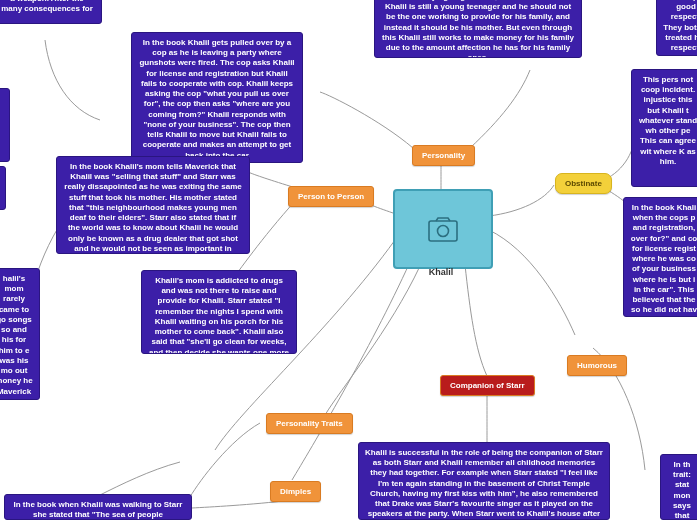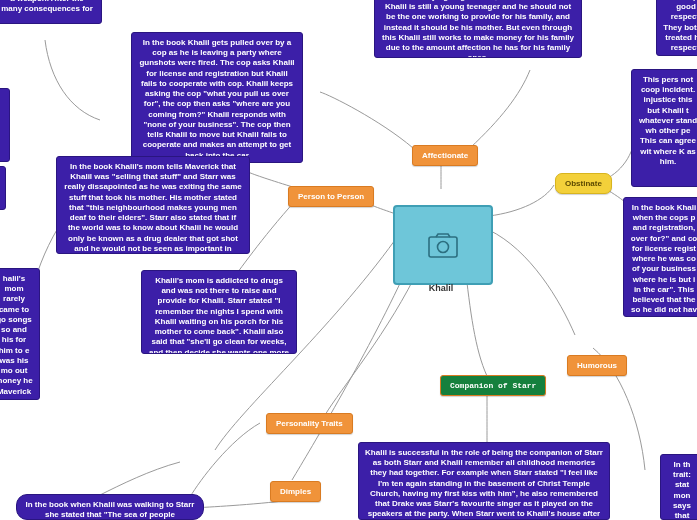--- a/index.html
+++ b/index.html
@@ -41,21 +41,21 @@
     padding:5px 9px;
     text-align:center;
     white-space:nowrap;
     box-shadow:0 1px 1px rgba(0,0,0,.18);
   }
   .pill.yellow{
     background:#f3d03a;
     border-color:#d8b41e;
     color:#5d4a00;
   }
-  .pill.orange-d{background:#15803d;font-family:Liberation Mono, monospace;}
+  .pill.orange-d{background:#b91c1c;}
 
   
   .photo-node{
     background:#6ec6d9;
     border:2px solid #3f9fb5;
     border-radius:4px;
     width:96px;height:76px;
     display:flex;align-items:center;justify-content:center;
   }
   .photo-glyph{width:30px;height:26px;}
@@ -141,29 +141,29 @@
   </div>
 
   <div class="node note clip" style="left:660px;top:454px;width:44px;height:66px;">
     <span>In th trait: stat mon says that whi</span>
   </div>
 
   <div class="node note clip" style="left:358px;top:442px;width:252px;height:78px;">
     <span>Khalil is successful in the role of being the companion of Starr as both Starr and Khalil remember all childhood memories they had together. For example when Starr stated "I feel like I'm ten again standing in the basement of Christ Temple Church, having my first kiss with him", he also remembered that Drake was Starr's favourite singer as it played on the speakers at the party. When Starr went to Khalil's house after the incident she remembered all the</span>
   </div>
 
-  <div class="node note clip" style="left:16px;top:494px;width:188px;height:26px;border-radius:11px;">
+  <div class="node note clip" style="left:4px;top:494px;width:188px;height:26px;">
     <span>In the book when Khalil was walking to Starr she stated that "The sea of people</span>
   </div>
 
   <div class="node note clip" style="left:-12px;top:88px;width:22px;height:74px;"></div>
   <div class="node note clip" style="left:-12px;top:166px;width:18px;height:44px;"></div>
 
   <div class="node pill" style="left:412px;top:145px;">
-    <span>Affectionate</span>
+    <span>Personality</span>
   </div>
 
   <div class="node pill" style="left:288px;top:186px;text-align:center;">
     <span>Person to Person</span>
   </div>
 
   <div class="node pill yellow" style="left:555px;top:173px;border-radius:7px;">
     <span>Obstinate</span>
   </div>
 
@@ -177,21 +177,21 @@
 
   <div class="node pill" style="left:249px;top:413px;margin-left:17px;">
     <span>Personality Traits</span>
   </div>
 
 
   <div class="node pill" style="left:270px;top:481px;">
     <span>Dimples</span>
   </div>
 
-  <div class="node" style="left:393px;top:189px;width:96px;height:96px;margin-top:16px;">
+  <div class="node" style="left:393px;top:189px;width:96px;height:96px;">
     <div class="photo-node">
       <svg class="photo-glyph" viewBox="0 0 30 26">
         <rect x="1" y="5" width="28" height="20" rx="2" fill="none" stroke="#2c6f80" stroke-width="1.6"></rect>
         <path d="M8 5 L10 2 L20 2 L22 5" fill="none" stroke="#2c6f80" stroke-width="1.6"></path>
         <circle cx="15" cy="15" r="5.5" fill="none" stroke="#2c6f80" stroke-width="1.6"></circle>
       </svg>
     </div>
     <div class="photo-caption">Khalil</div>
   </div>
 

